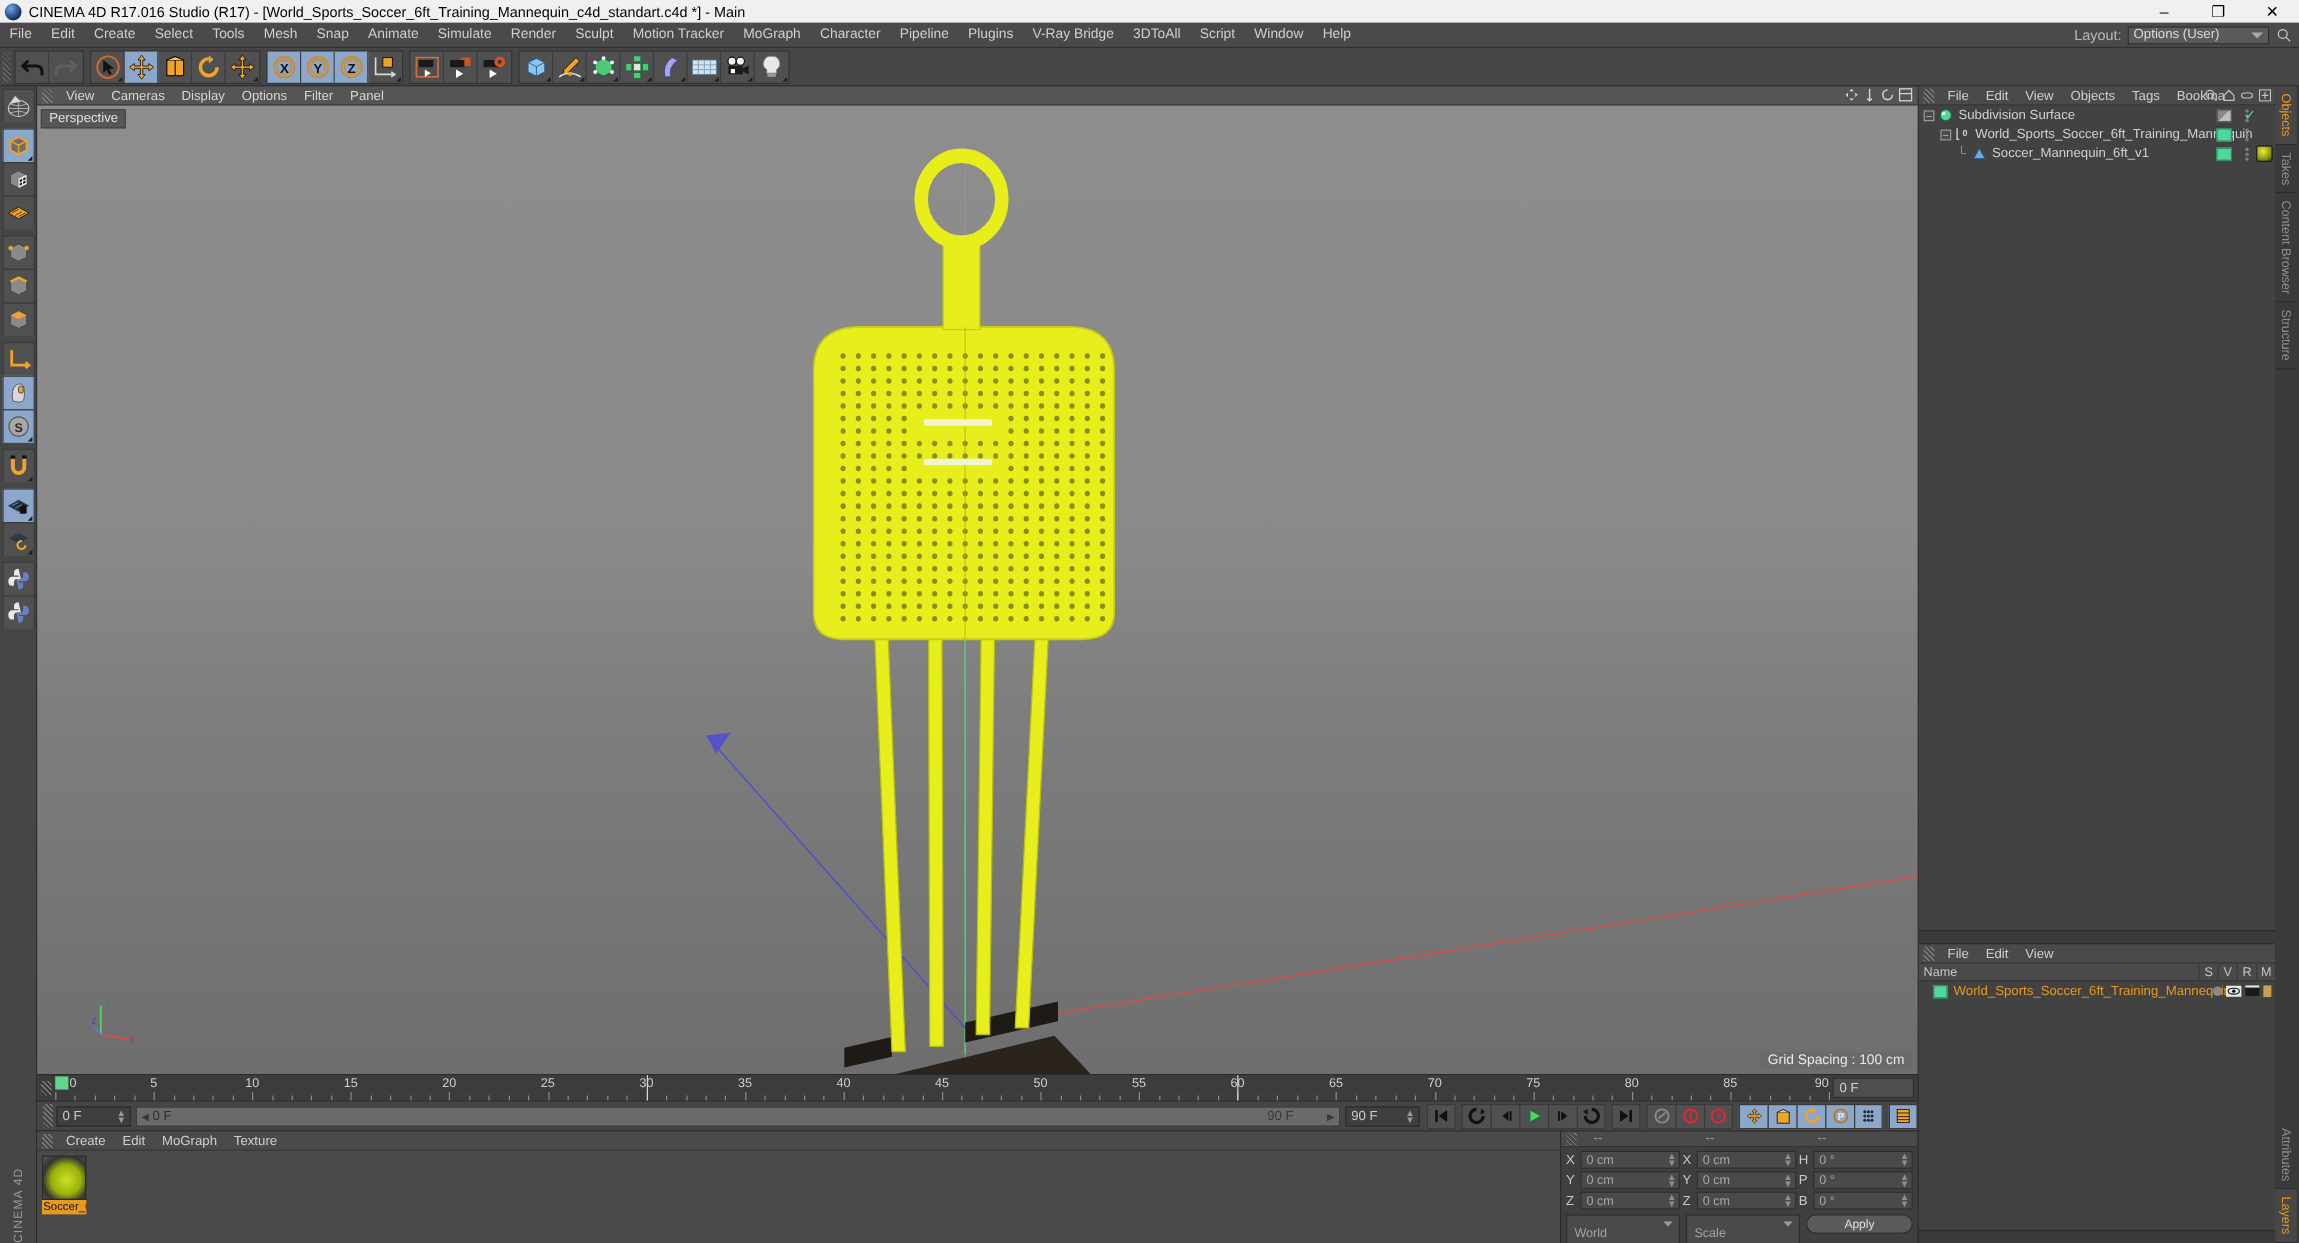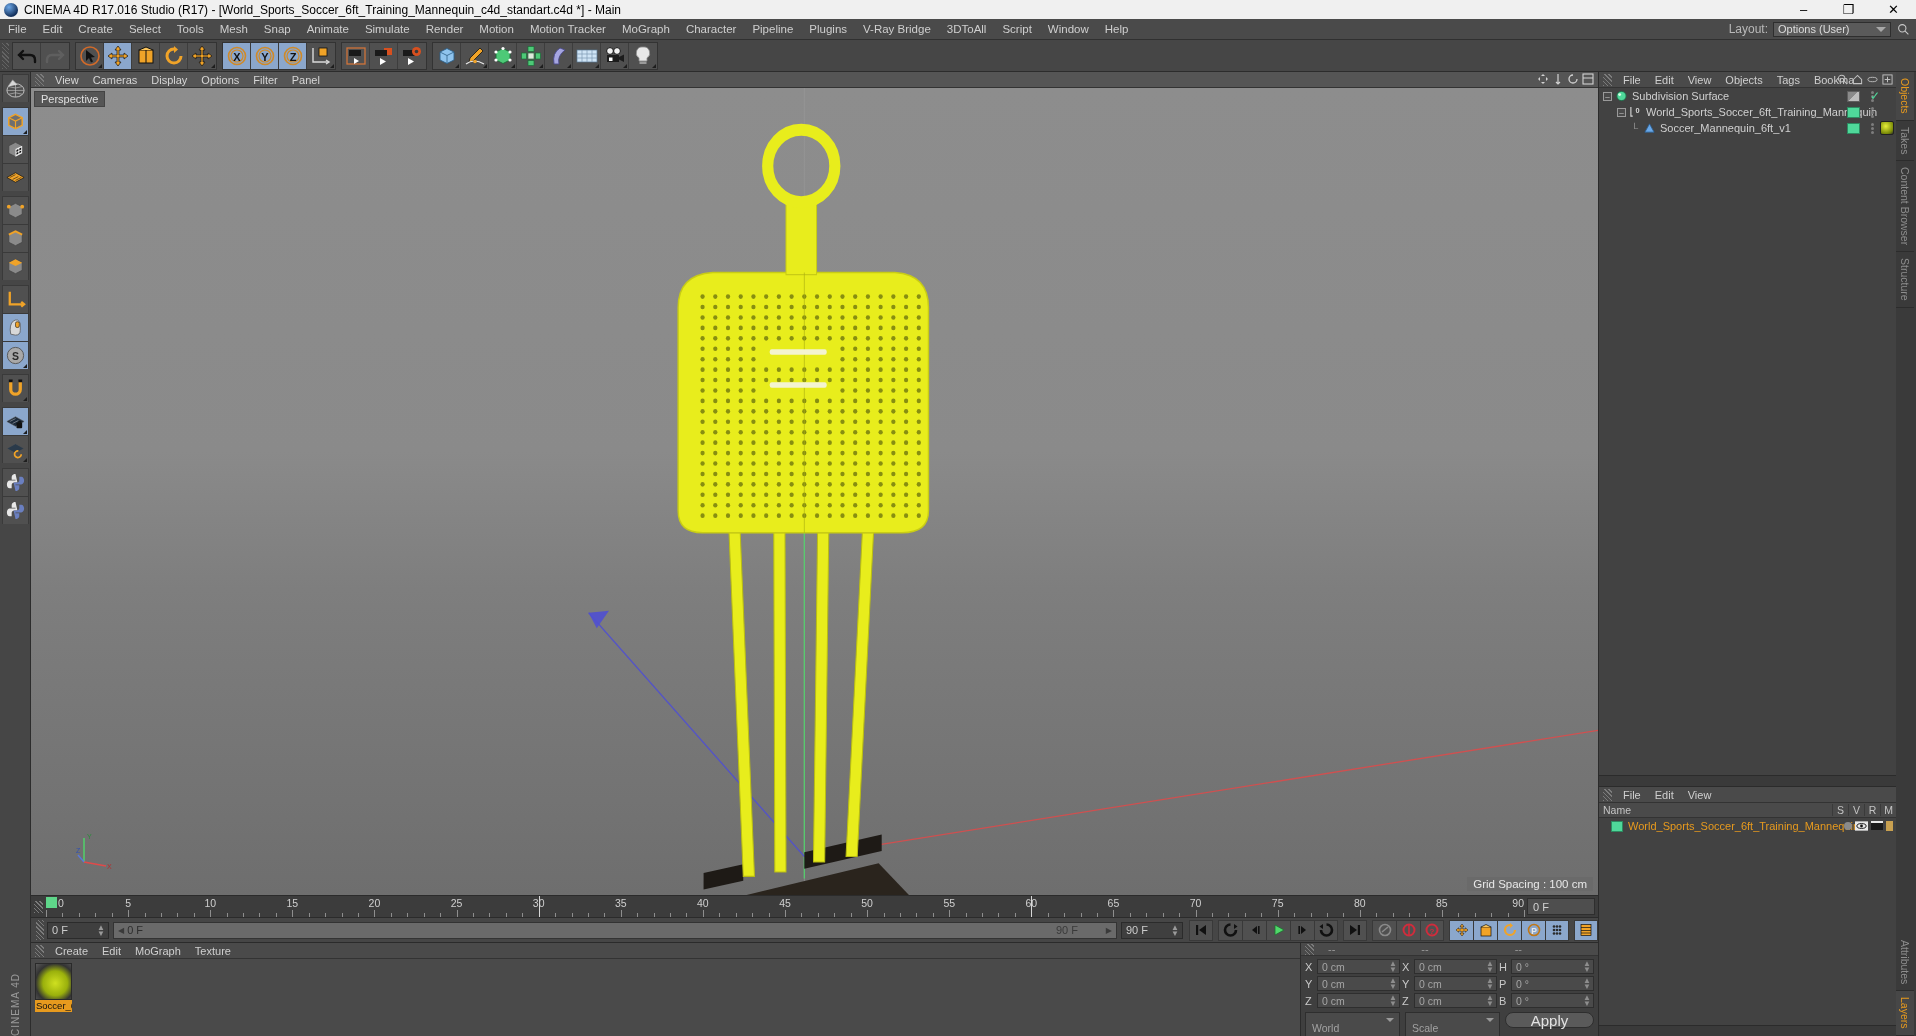--- a/index.html
+++ b/index.html
@@ -124,21 +124,21 @@
   .clab { width:10px; font-size:11px; color:#c9c9c9; }
   .cfield { flex:1; height:15px; background:#4a4a4a; border:1px solid #2e2e2e;
     color:#a5a5a5; font-size:10.5px; display:flex; align-items:center; padding-left:4px; position:relative;}
   .cfield .sp { position:absolute; right:2px; top:1px; font-size:8px; line-height:6px; color:#8e8e8e;}
   .crow-btm { display:flex; gap:5px; padding:2px 4px; }
   .csel { flex:1; height:31px; background:#4a4a4a; border:1px solid #2e2e2e; color:#a2a2a2;
     font-size:10.5px; display:flex; align-items:center; padding-left:6px; position:relative;}
   .csel .arrow { position:absolute; right:5px; top:5px; border-left:4px solid transparent;
     border-right:4px solid transparent; border-top:4px solid #9a9a9a;}
   .capply { flex:1; height:16px; background:#5a5a5a; border:1px solid #2e2e2e; border-radius:8px;
-    color:#e2e2e2; font-size:15px; display:flex; align-items:center; justify-content:center;}
+    color:#e2e2e2; font-size:10px; display:flex; align-items:center; justify-content:center;}
 
   
   .om { flex:1; display:flex; flex-direction:column; min-height:0; border-left:1px solid #2b2b2b;}
   .om-body { flex:1; background:#424242; overflow:hidden; position:relative; }
   .om-row { height:16px; display:flex; align-items:center; font-size:11px; color:#d0d0d0;
     position:relative; padding-left:4px; }
   .om-row .exp { width:9px; height:9px; border:1px solid #9a9a9a; color:#cfcfcf; font-size:8px;
     line-height:7px; text-align:center; margin-right:3px; flex:none; background:#4a4a4a; }
   .om-row .oicon { width:13px; height:12px; margin-right:4px; flex:none; }
   .om-dots { position:absolute; right:22px; display:flex; flex-direction:column; gap:1px; }
@@ -185,21 +185,21 @@
       <div class="mi">File</div>
       <div class="mi">Edit</div>
       <div class="mi">Create</div>
       <div class="mi">Select</div>
       <div class="mi">Tools</div>
       <div class="mi">Mesh</div>
       <div class="mi">Snap</div>
       <div class="mi">Animate</div>
       <div class="mi">Simulate</div>
       <div class="mi">Render</div>
-      <div class="mi">Motion</div>
+      <div class="mi">Sculpt</div>
       <div class="mi">Motion Tracker</div>
       <div class="mi">MoGraph</div>
       <div class="mi">Character</div>
       <div class="mi">Pipeline</div>
       <div class="mi">Plugins</div>
       <div class="mi">V-Ray Bridge</div>
       <div class="mi">3DToAll</div>
       <div class="mi">Script</div>
       <div class="mi">Window</div>
       <div class="mi">Help</div>

